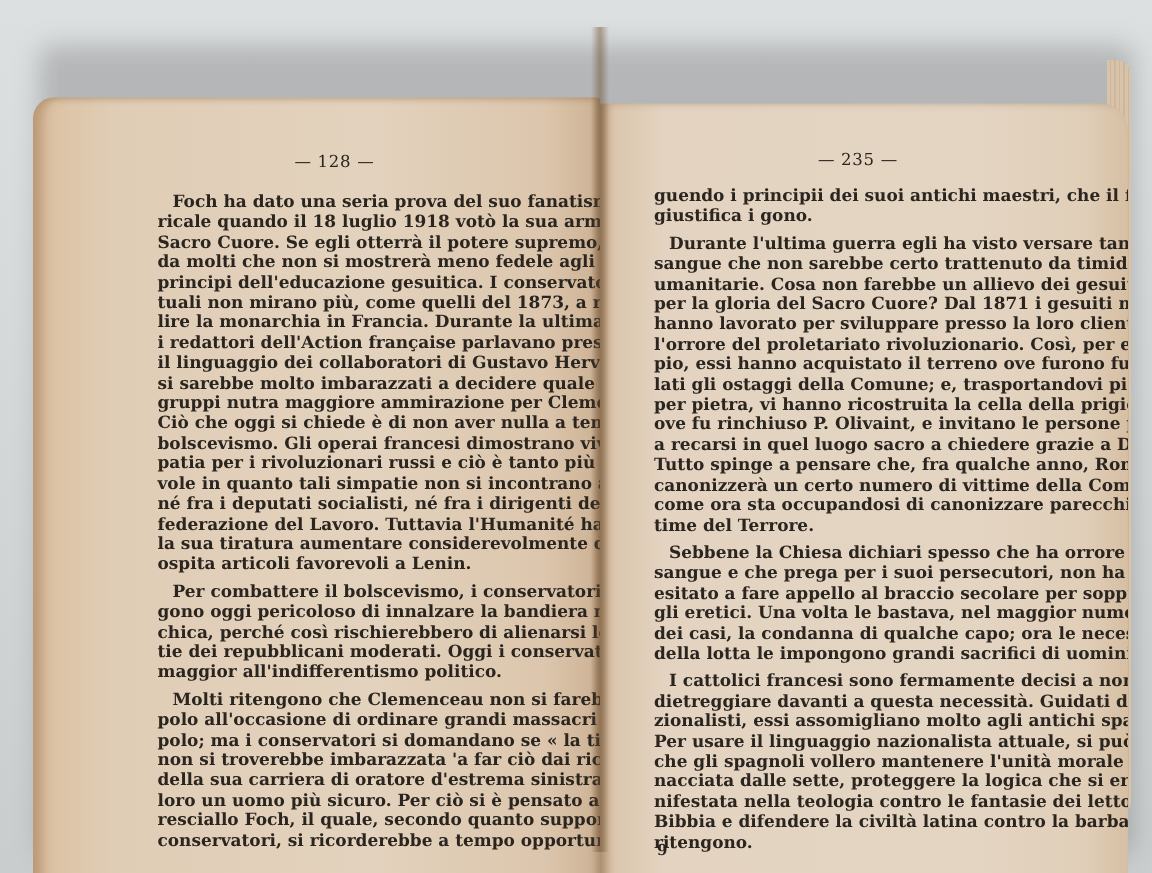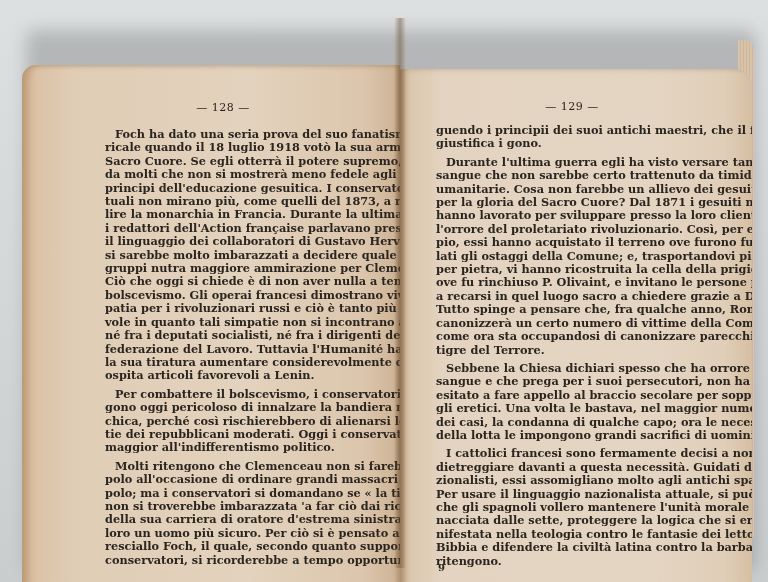--- a/index.html
+++ b/index.html
@@ -117,40 +117,40 @@
       <span class="line">polo; ma i conservatori si domandano se « la tigre »</span>
       <span class="line">non si troverebbe imbarazzata 'a far ciò dai ricordi</span>
       <span class="line">della sua carriera di oratore d'estrema sinistra. Occorre</span>
       <span class="line">loro un uomo più sicuro. Per ciò si è pensato al ma-</span>
       <span class="line">resciallo Foch, il quale, secondo quanto suppongono i</span>
       <span class="line end">conservatori, si ricorderebbe a tempo opportuno, se-</span>
     </div>
 </div>
 
 <div class="page page-right">
-  <div class="page-number">— 129 —</div>
+  <div class="page-number">— 235 —</div>
   <div class="text-block" id="right-text">
       <span class="line">guendo i principii dei suoi antichi maestri, che il fine</span>
       <span class="line end">giustifica i gono.</span>
       <span class="para-gap"></span>
       <span class="line indent">Durante l'ultima guerra egli ha visto versare tanto</span>
       <span class="line">sangue che non sarebbe certo trattenuto da timidità</span>
       <span class="line">umanitarie. Cosa non farebbe un allievo dei gesuiti</span>
       <span class="line">per la gloria del Sacro Cuore? Dal 1871 i gesuiti molto</span>
       <span class="line">hanno lavorato per sviluppare presso la loro clientela</span>
       <span class="line">l'orrore del proletariato rivoluzionario. Così, per esem-</span>
       <span class="line">pio, essi hanno acquistato il terreno ove furono fuci-</span>
       <span class="line">lati gli ostaggi della Comune; e, trasportandovi pietra</span>
       <span class="line">per pietra, vi hanno ricostruita la cella della prigione</span>
       <span class="line">ove fu rinchiuso P. Olivaint, e invitano le persone pie</span>
       <span class="line">a recarsi in quel luogo sacro a chiedere grazie a Dio.</span>
       <span class="line">Tutto spinge a pensare che, fra qualche anno, Roma</span>
       <span class="line">canonizzerà un certo numero di vittime della Comune,</span>
       <span class="line">come ora sta occupandosi di canonizzare parecchie vit-</span>
-      <span class="line end">tigre del Terrore.</span>
+      <span class="line end">time del Terrore.</span>
       <span class="para-gap"></span>
       <span class="line indent">Sebbene la Chiesa dichiari spesso che ha orrore del</span>
       <span class="line">sangue e che prega per i suoi persecutori, non ha mai</span>
       <span class="line">esitato a fare appello al braccio secolare per sopprimere</span>
       <span class="line">gli eretici. Una volta le bastava, nel maggior numero</span>
       <span class="line">dei casi, la condanna di qualche capo; ora le necessità</span>
       <span class="line end">della lotta le impongono grandi sacrifici di uomini.</span>
       <span class="para-gap"></span>
       <span class="line indent">I cattolici francesi sono fermamente decisi a non in-</span>
       <span class="line">dietreggiare davanti a questa necessità. Guidati dai na-</span>

